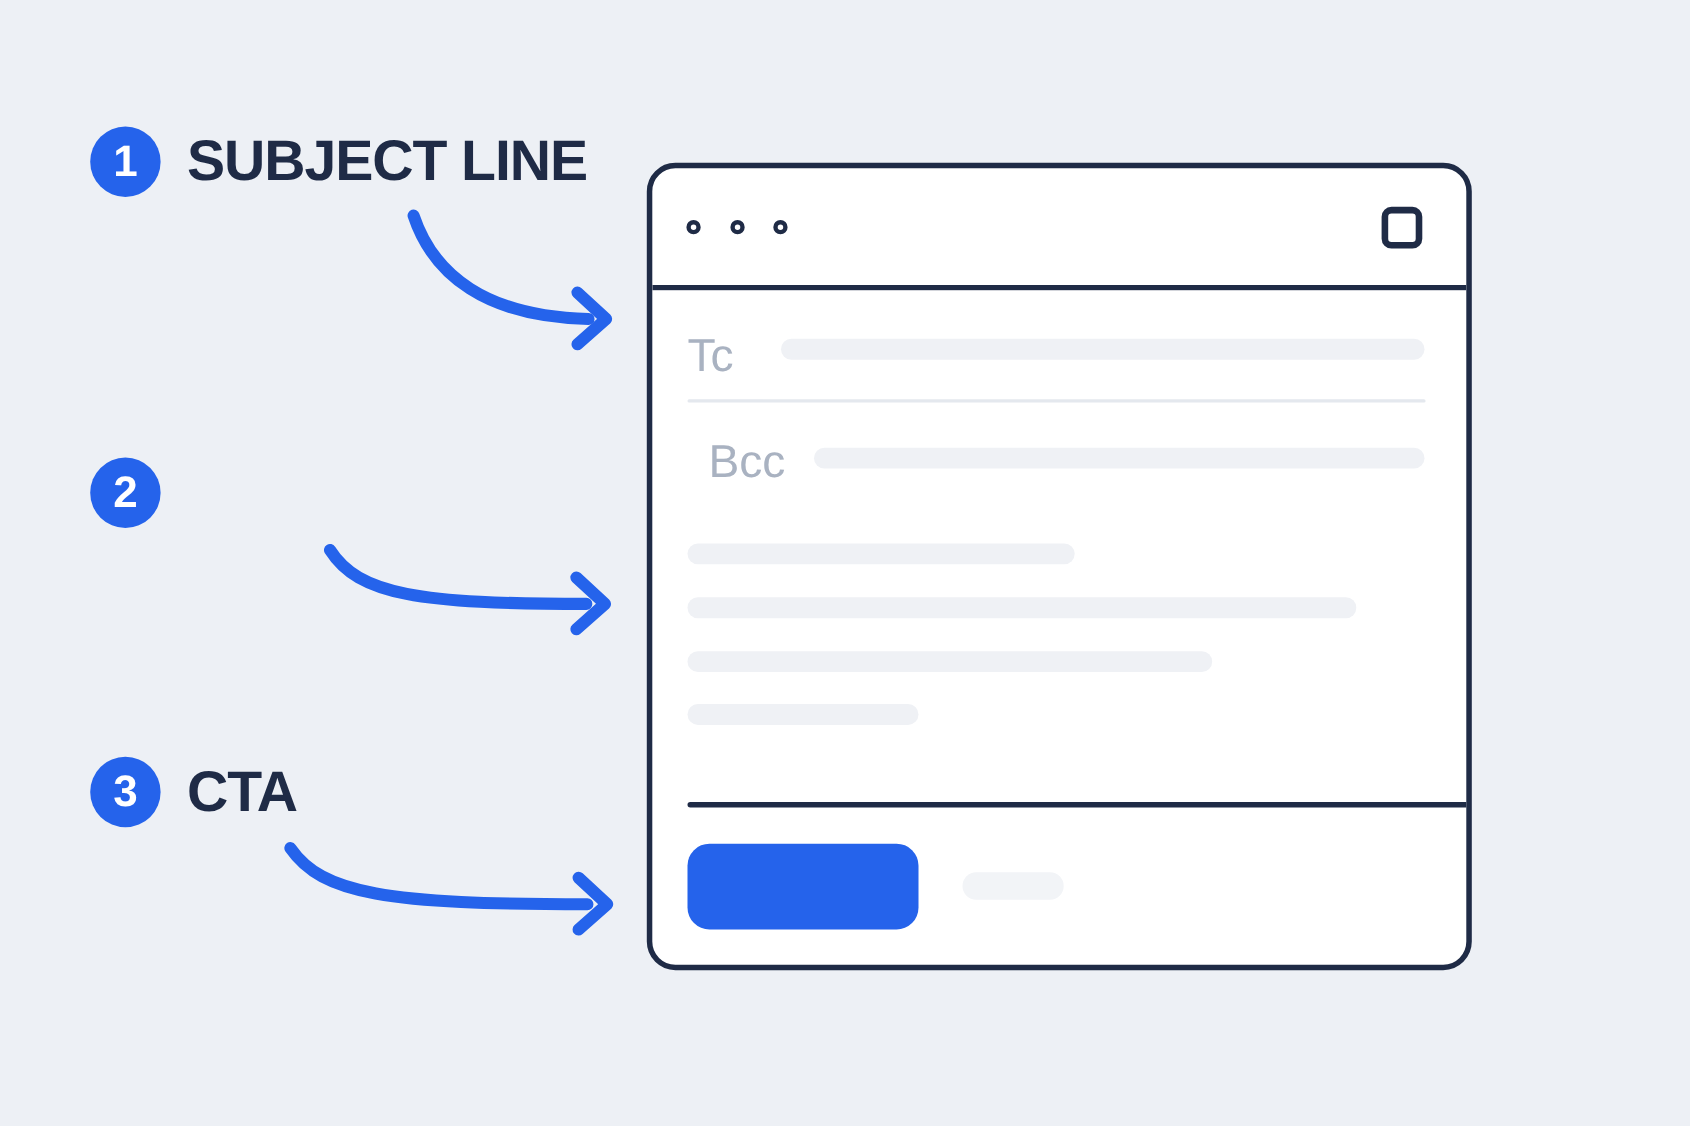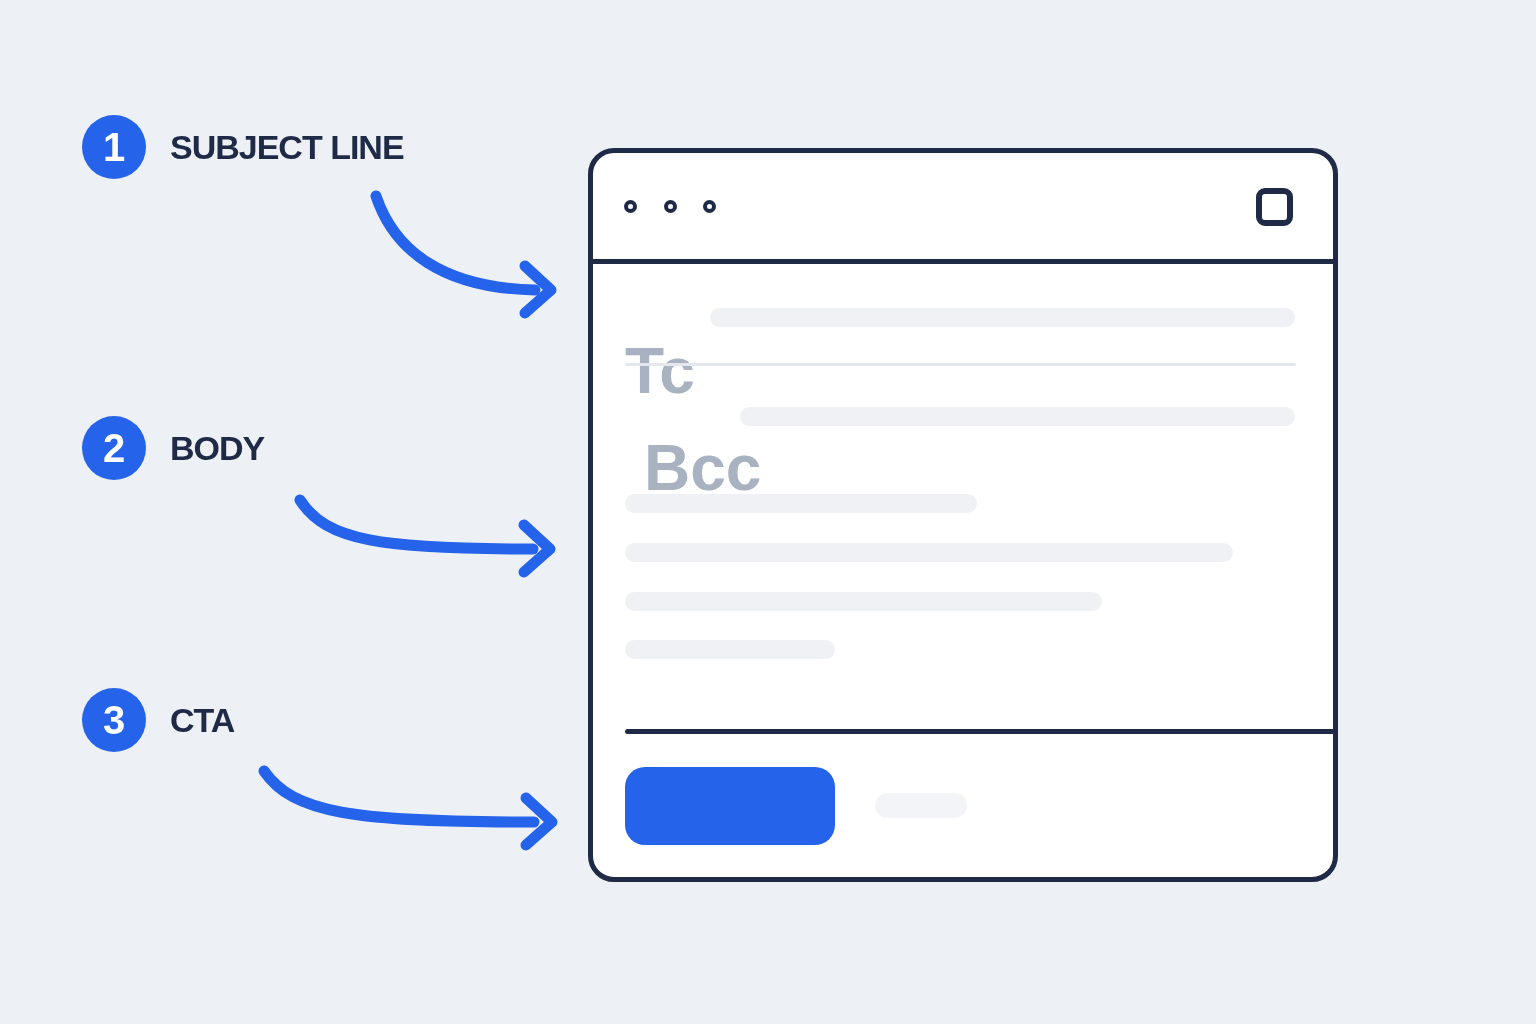--- a/index.html
+++ b/index.html
@@ -26,21 +26,21 @@
 
   
   .annotation{position:absolute;left:82px;display:flex;align-items:center;gap:24px;height:64px;}
   .badge{
     width:64px;height:64px;border-radius:50%;
     background:var(--accent-blue);
     display:flex;align-items:center;justify-content:center;flex:0 0 auto;
   }
   .badge span{color:#fff;font-size:40px;font-weight:700;line-height:1;}
   .ann-label{
-    color:var(--navy);font-size:34px;font-weight:700;letter-spacing:-1px;
+    color:var(--navy);font-size:52px;font-weight:700;letter-spacing:-1px;
     white-space:nowrap;
   }
   #ann-1{top:115px;}
   #ann-2{top:416px;}
   #ann-3{top:688px;}
 
   
   .window{
     position:absolute;left:588px;top:148px;width:750px;height:734px;
     background:#fff;border:5px solid var(--navy);border-radius:26px;
@@ -55,21 +55,21 @@
     border:4px solid var(--navy);border-radius:50%;background:#fff;
   }
   .dot.d1{left:31px;} .dot.d2{left:71px;} .dot.d3{left:110px;}
   .maxicon{
     position:absolute;top:35px;left:663px;width:37px;height:38px;
     border:6px solid var(--navy);border-radius:9px;background:#fff;
   }
 
   .field-label{
     position:absolute;color:var(--field-label-gray);
-    font-size:64px;line-height:48px;font-weight:700;margin-top:48px;
+    font-size:42px;line-height:48px;font-weight:400;
   }
   .label-to{left:32px;top:146px;}
   .label-bcc{left:51px;top:243px;}
 
   .pill{position:absolute;height:19px;border-radius:10px;background:var(--placeholder-gray);}
   .pill-to{left:117px;top:155px;width:585px;}
   .pill-bcc{left:147px;top:254px;width:555px;}
   .field-divider{position:absolute;left:32px;top:210px;width:671px;height:3px;background:var(--divider-gray);border-radius:2px;}
 
   .pill-b1{left:32px;top:341px;width:352px;}
@@ -111,21 +111,20 @@
     <div class="badge">
       <span>1</span>
     </div>
     <div class="ann-label">SUBJECT LINE</div>
   </div>
 
   <div class="annotation" id="ann-2">
     <div class="badge">
       <span>2</span>
     </div>
-    <div class="ann-label">BODY</div>
   </div>
 
   <div class="annotation" id="ann-3">
     <div class="badge">
       <span>3</span>
     </div>
     <div class="ann-label">CTA</div>
   </div>
 
   <div class="window">

